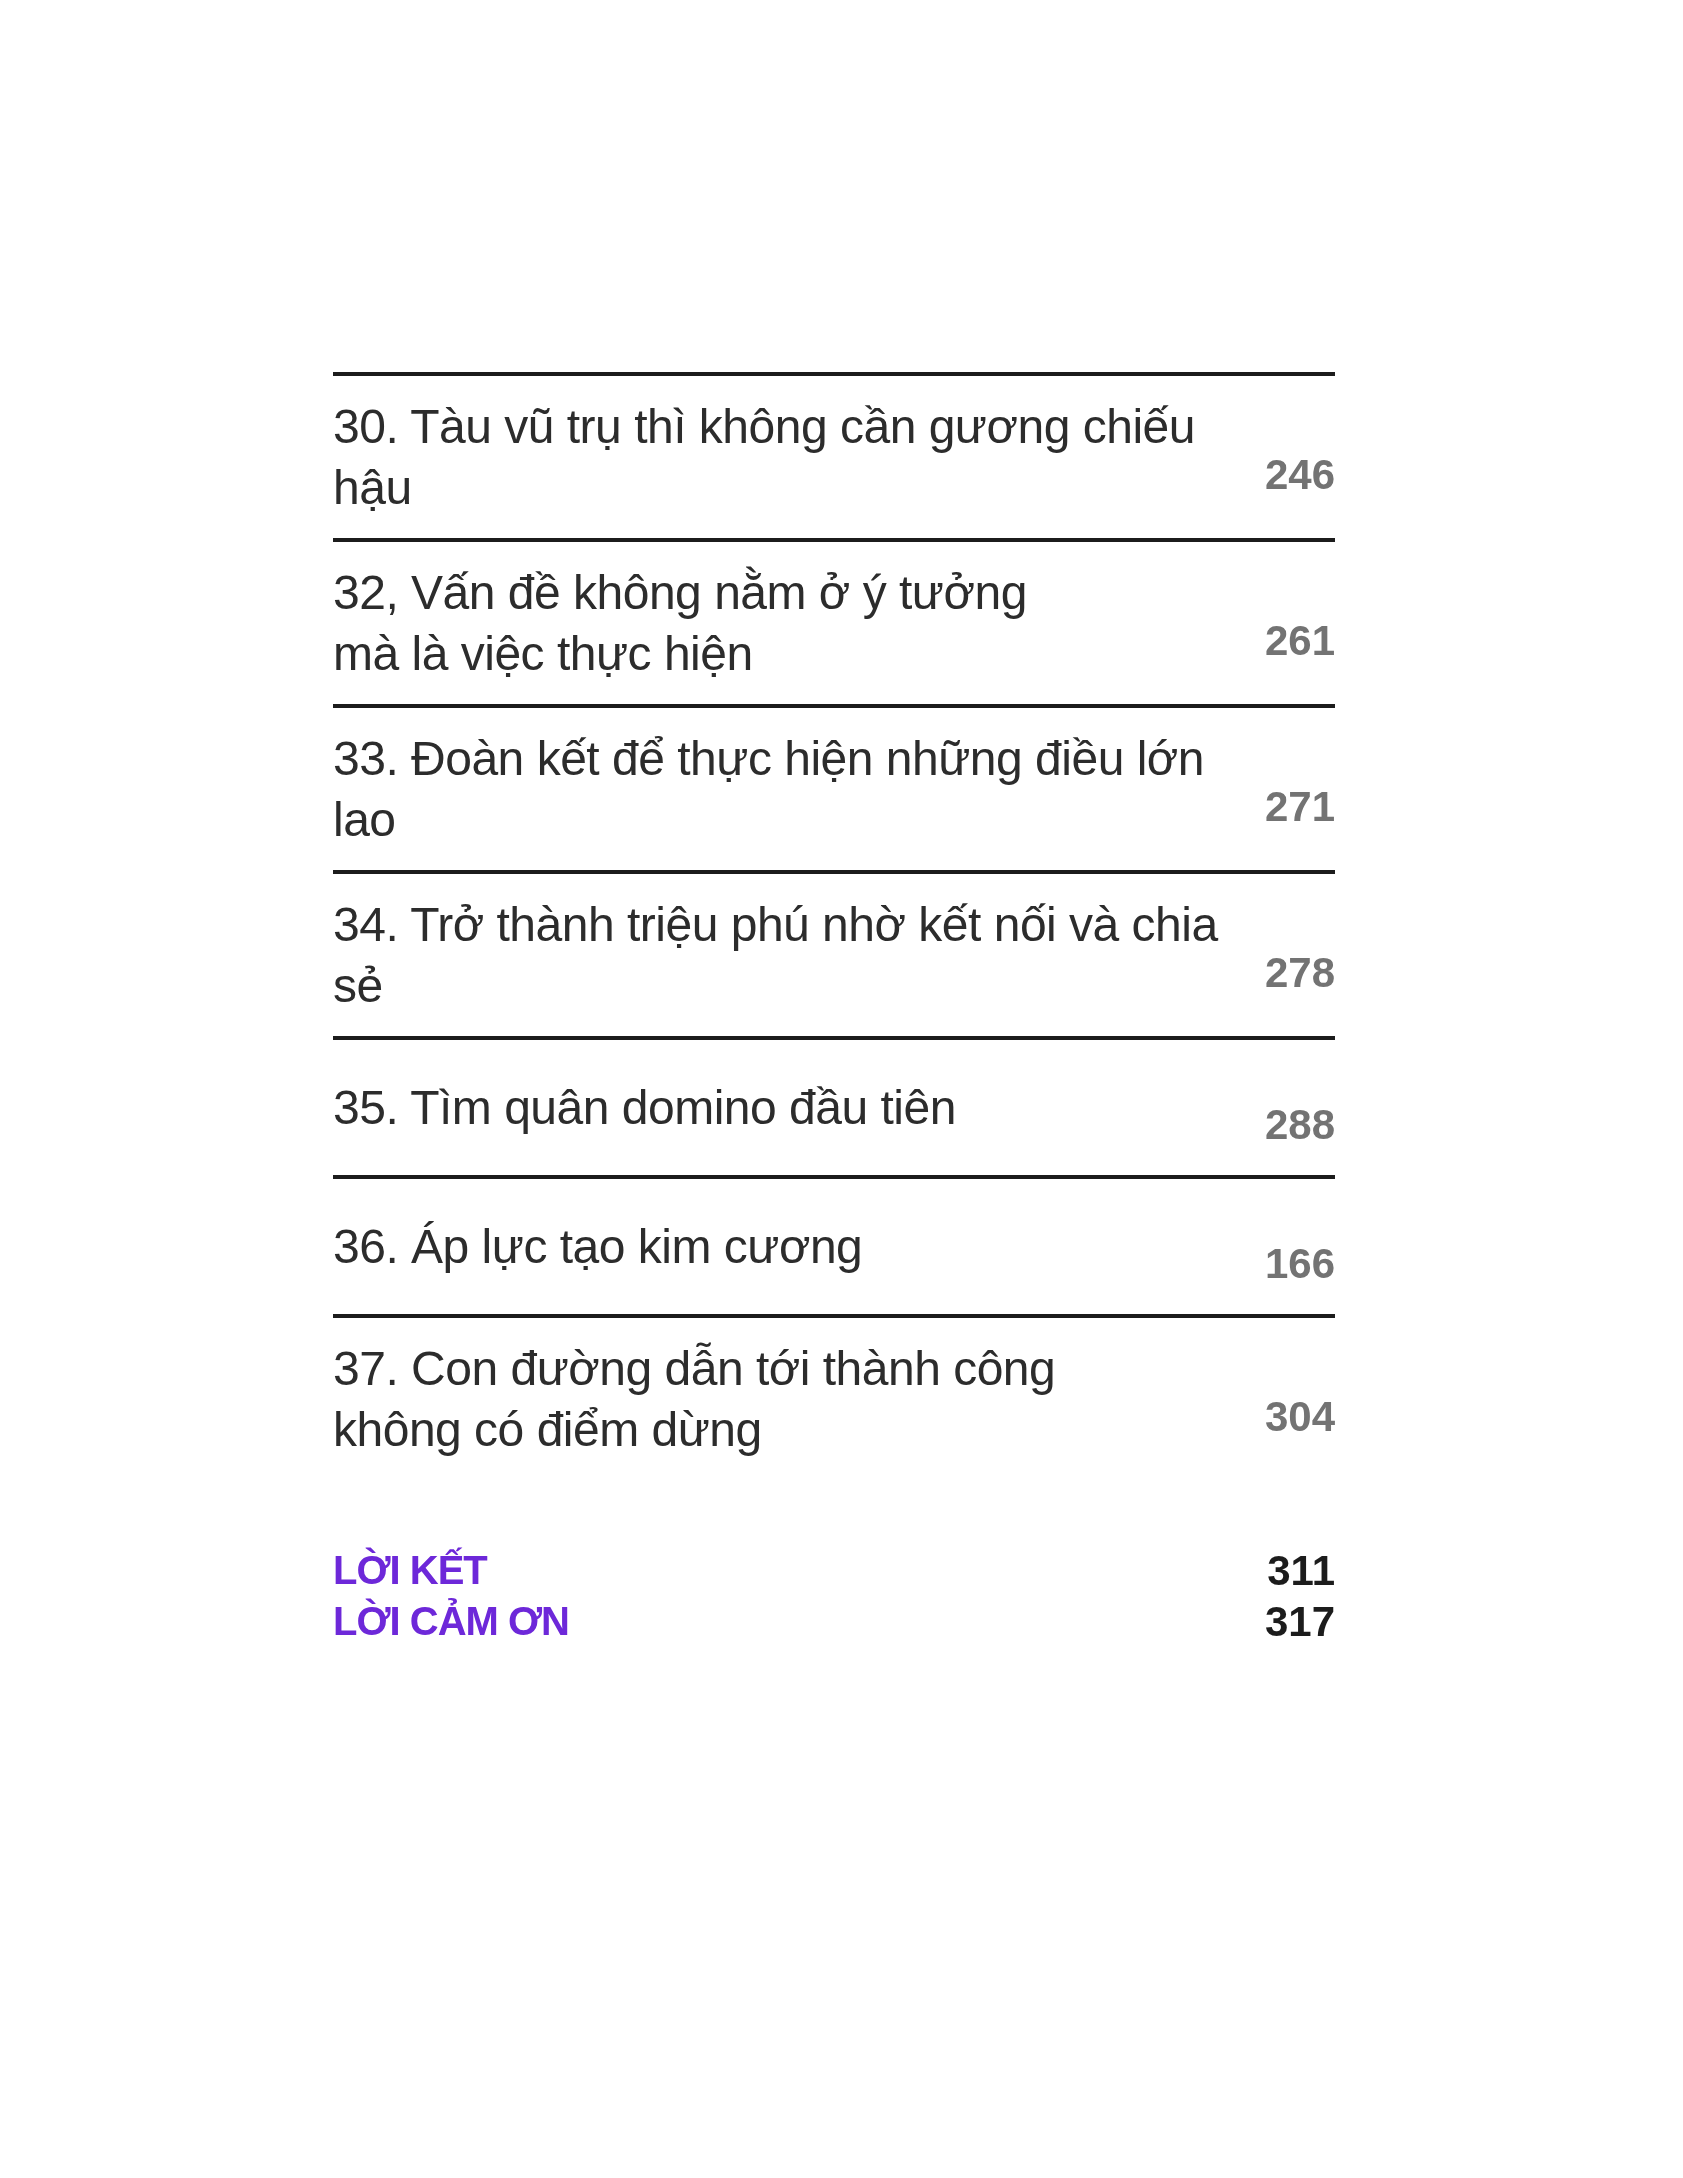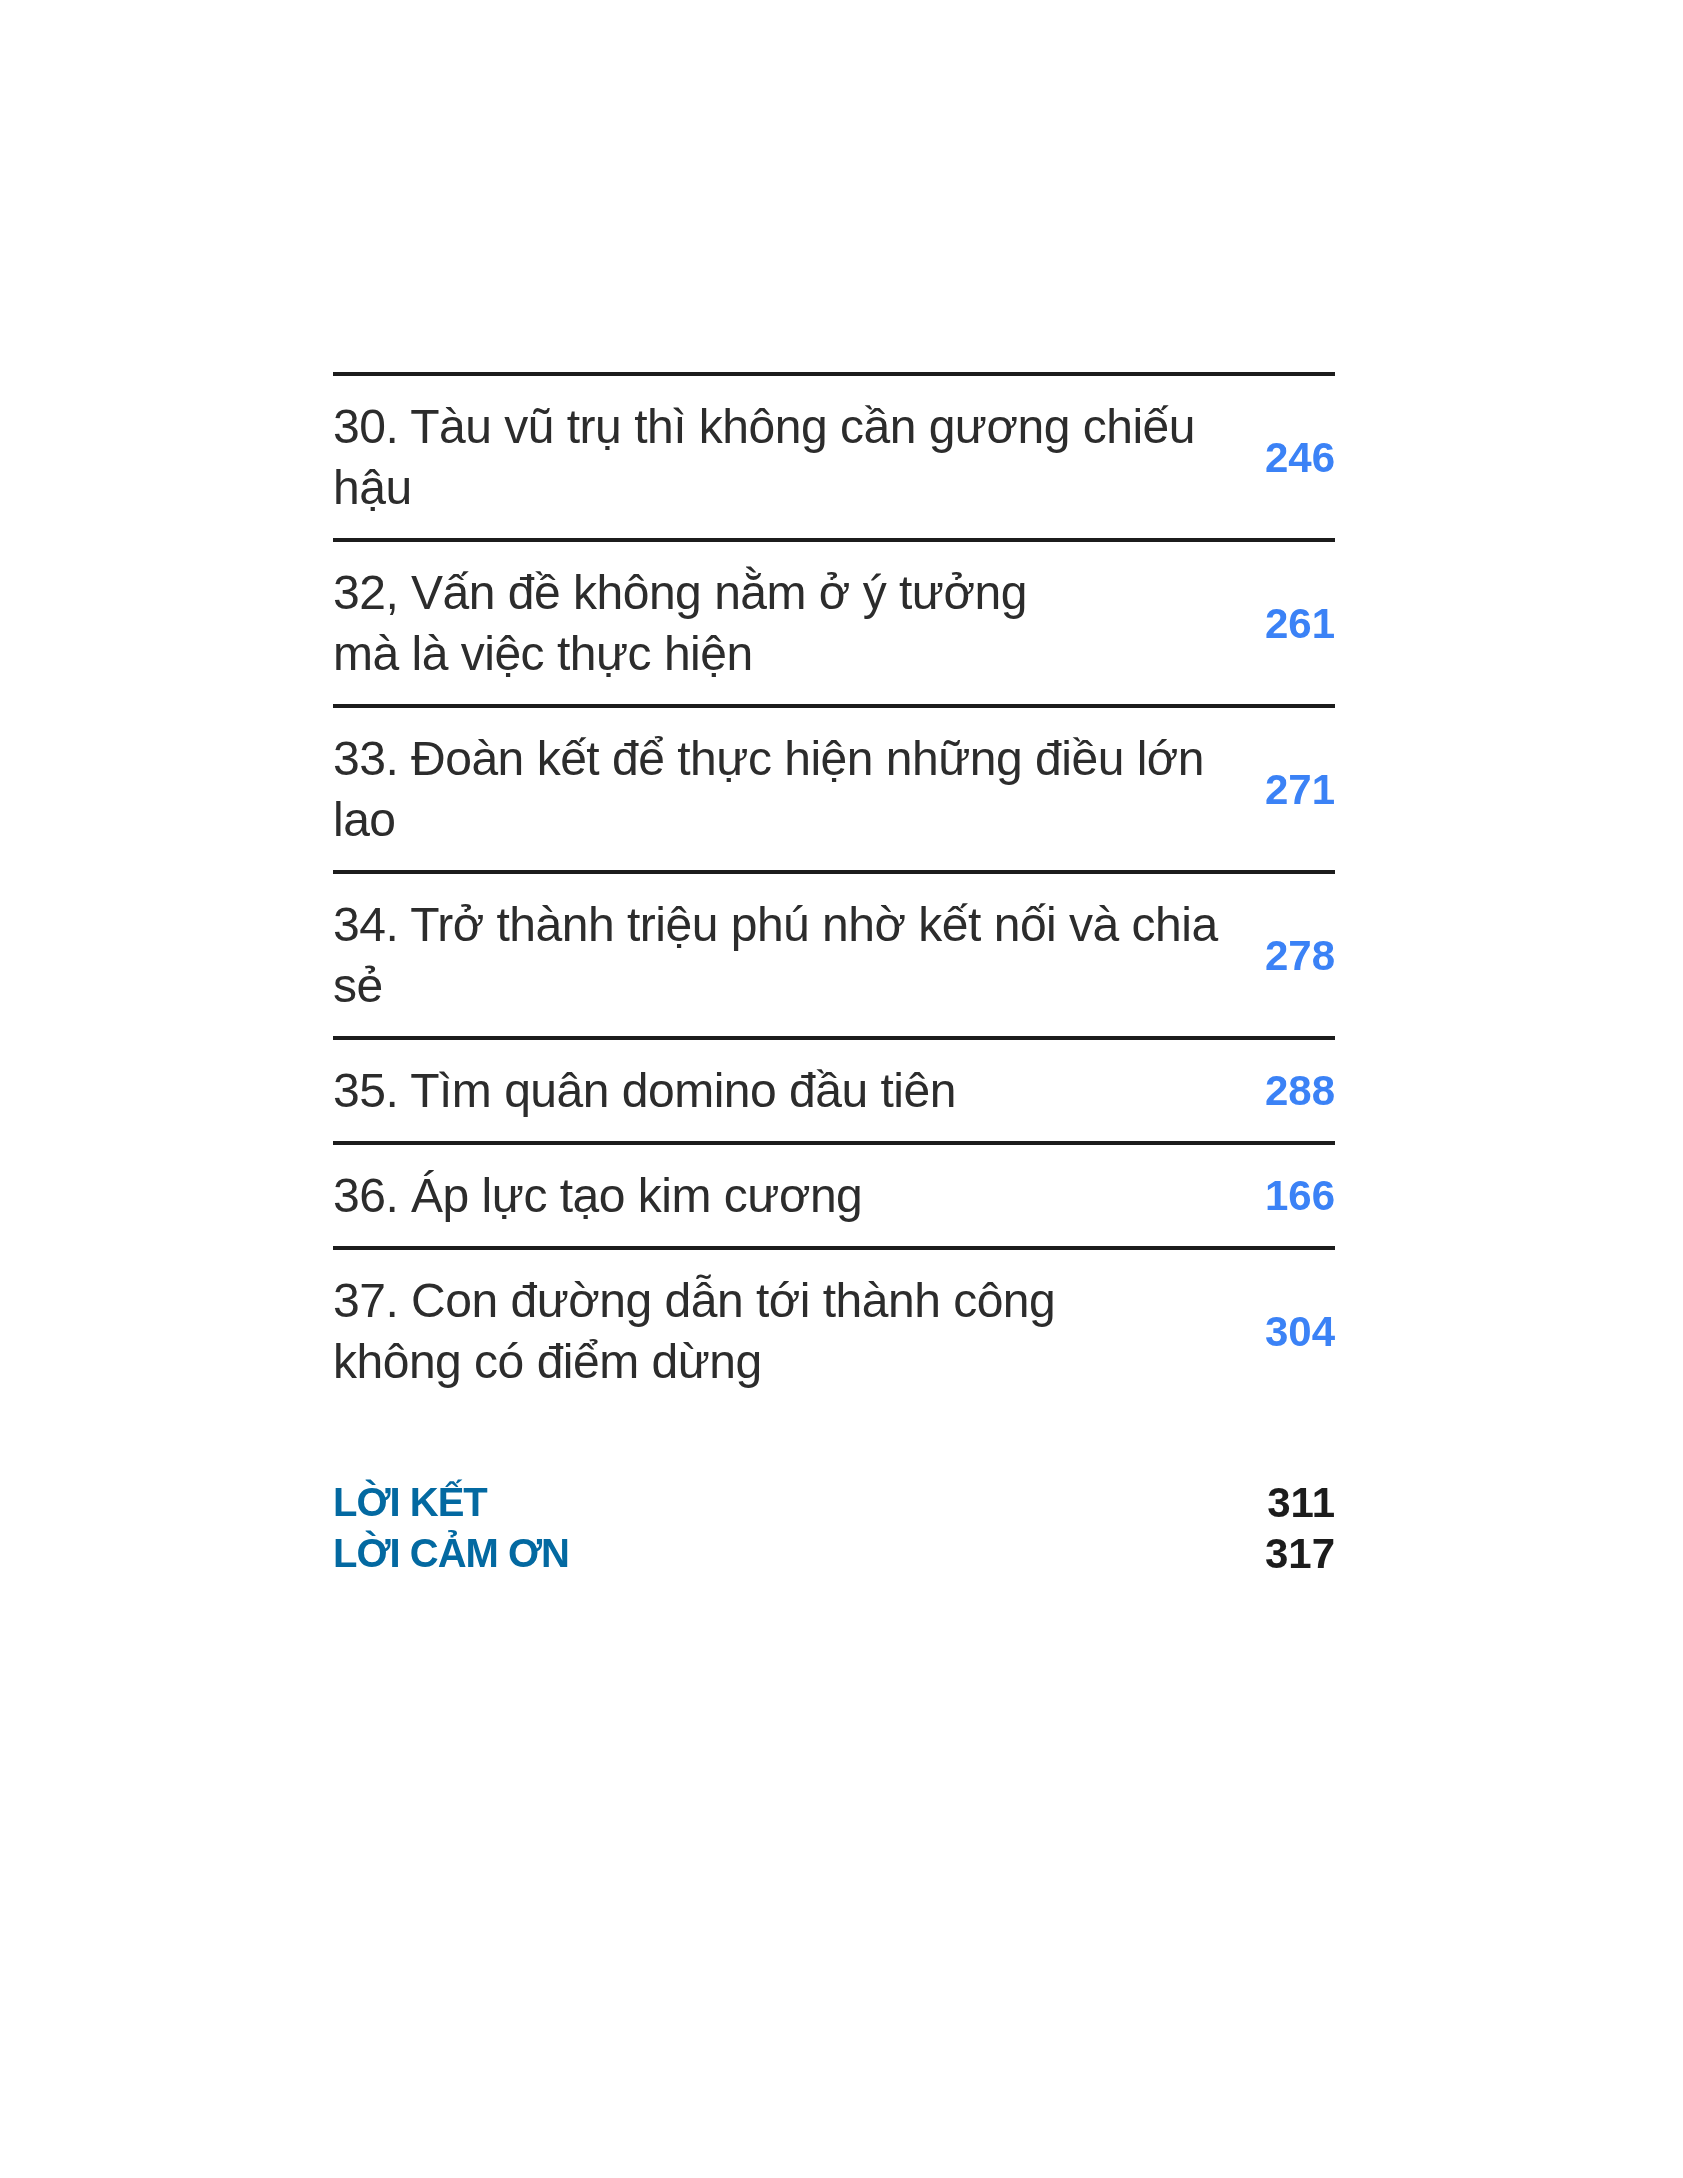--- a/index.html
+++ b/index.html
@@ -34,39 +34,40 @@
     line-height: 61px;
     font-weight: 400;
     color: #2c2c2c;
     letter-spacing: -0.5px;
     white-space: pre-line;
   }
   .toc-page {
     font-size: 42px;
     line-height: 61px;
     font-weight: 700;
-    color: #3b82f6;
+    color: #737373;
     flex-shrink: 0;
     padding-left: 30px;
+    margin-top: 34px;
   }
   .backmatter {
     margin-top: 65px;
   }
   .bm-row {
     display: flex;
     justify-content: space-between;
     align-items: flex-end;
   }
   .bm-row + .bm-row {
   }
   .bm-title {
     font-size: 40px;
     line-height: 51px;
     font-weight: 700;
-    color: #0369a1;
+    color: #6d28d9;
     letter-spacing: -1px;
   }
   .bm-page {
     font-size: 42px;
     line-height: 51px;
     font-weight: 700;
     color: #1c1c1c;
     flex-shrink: 0;
     padding-left: 30px;
   }

